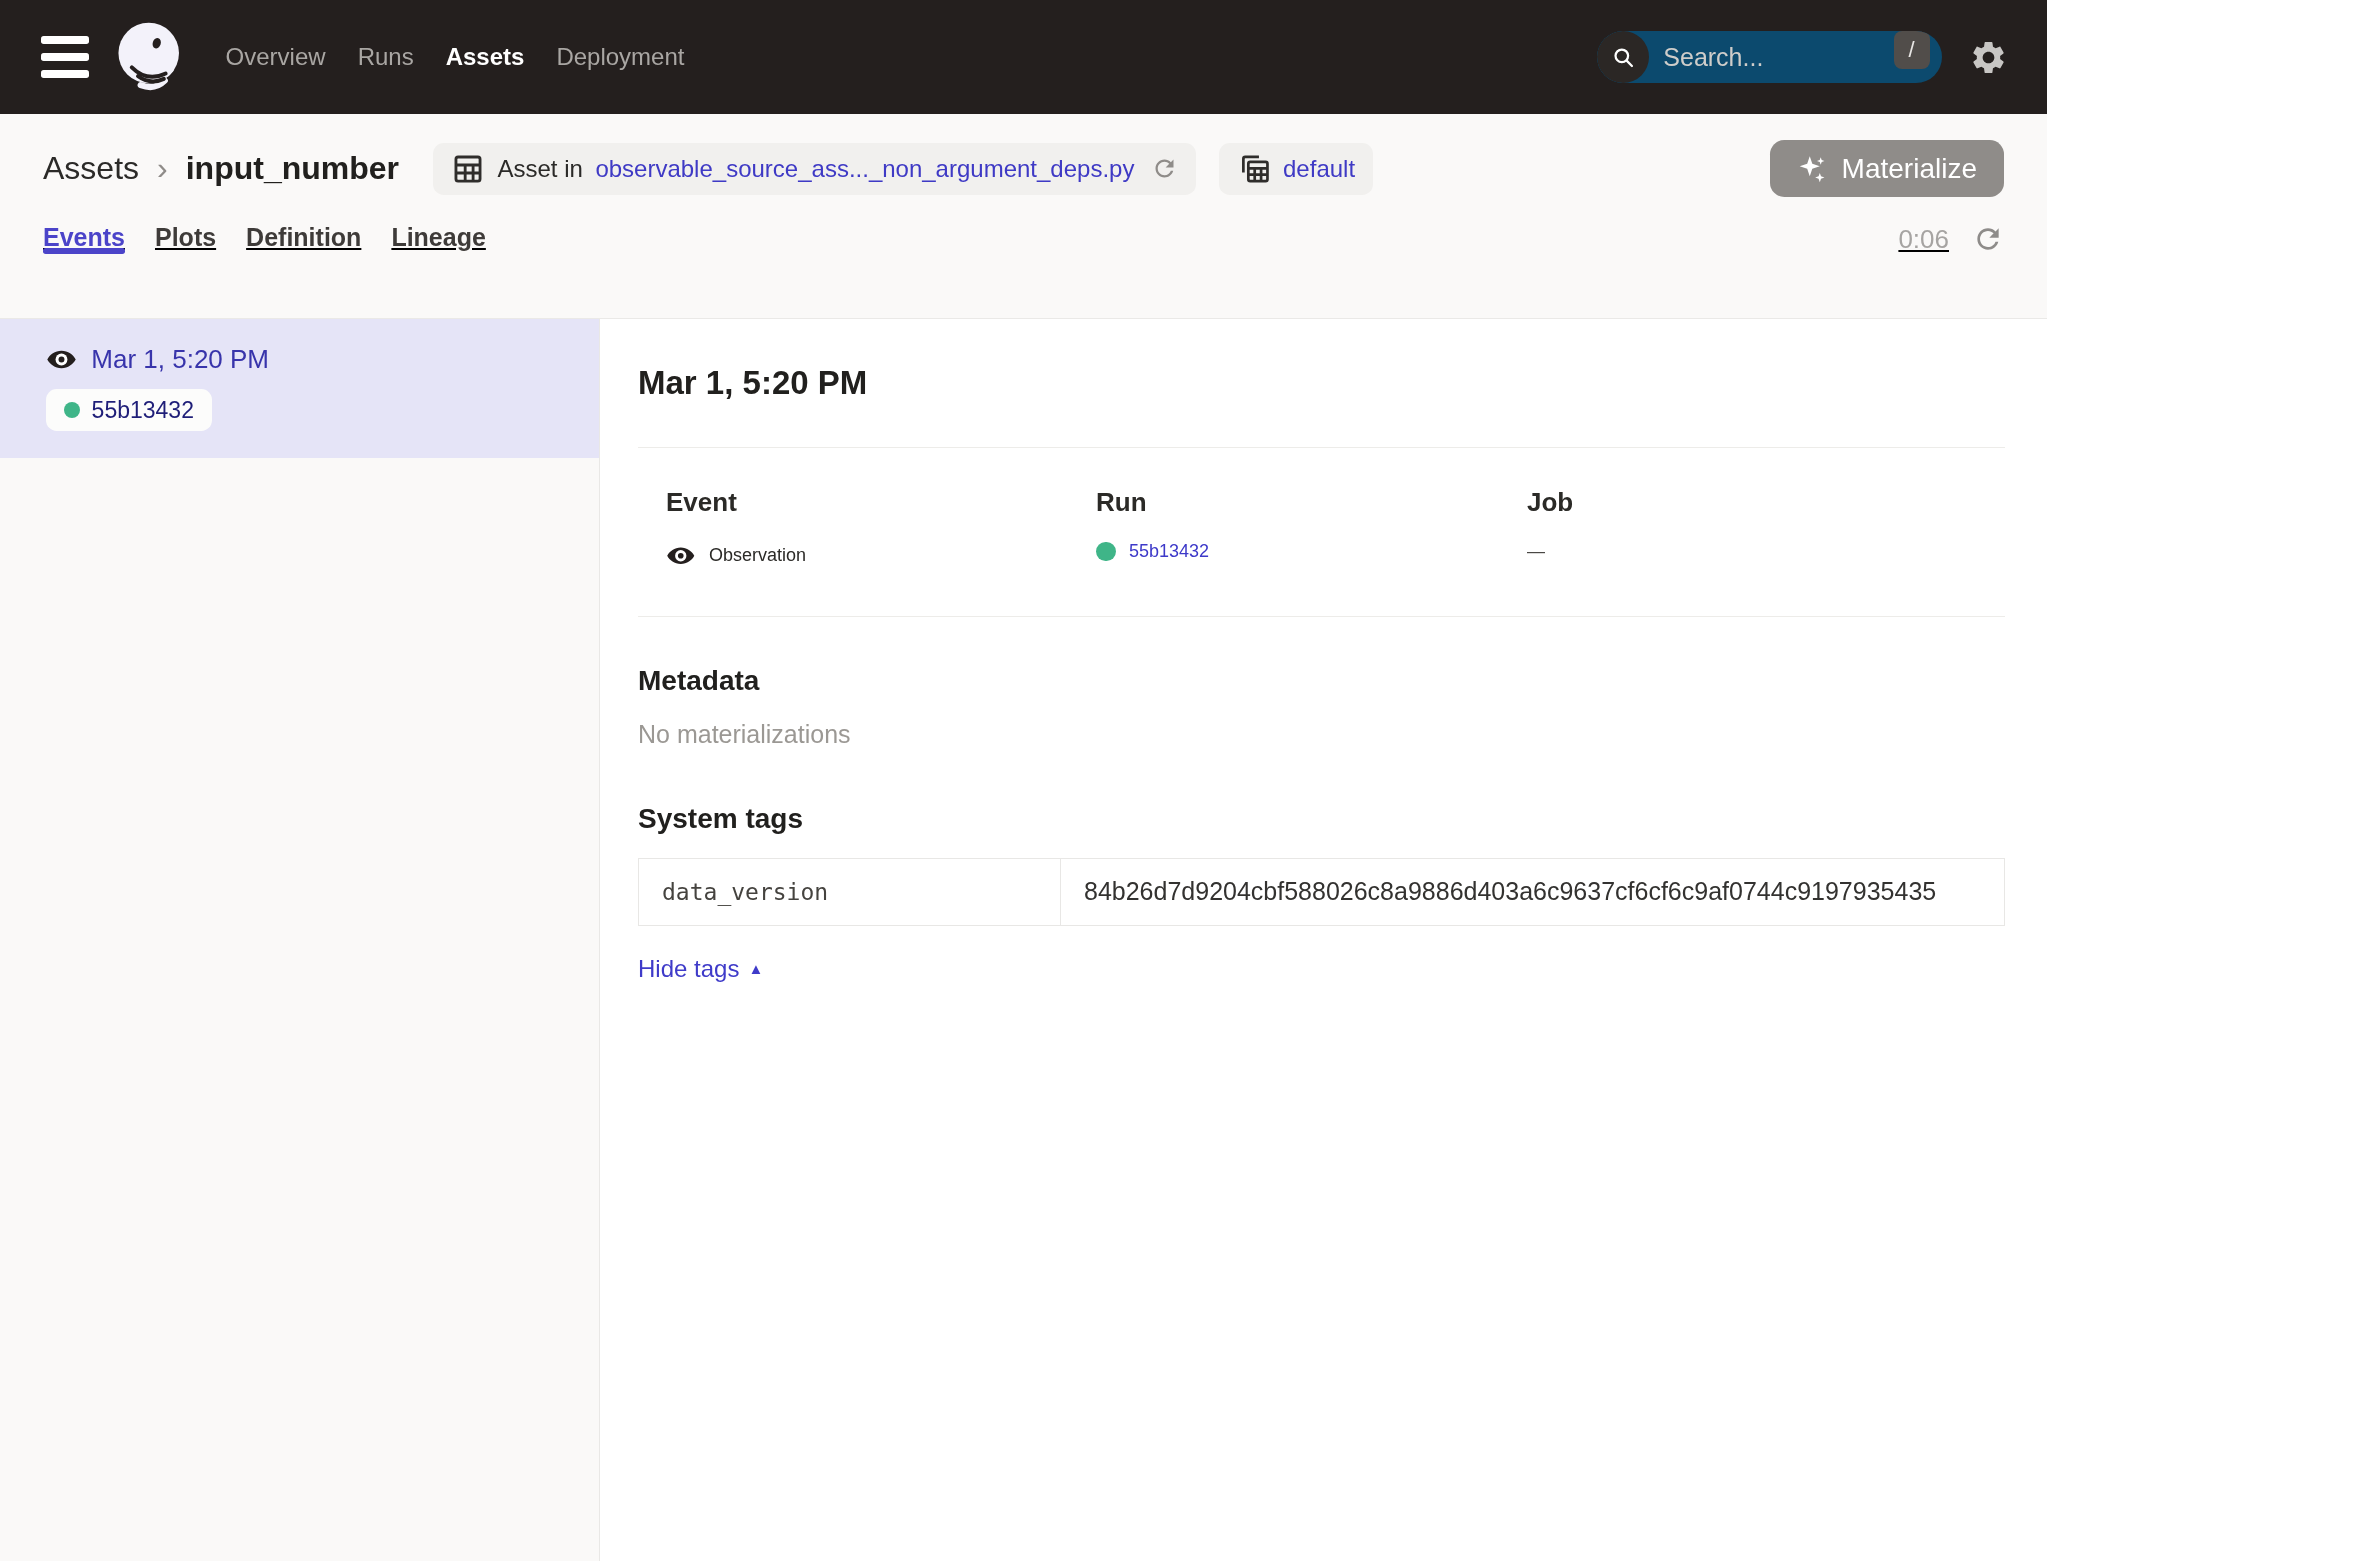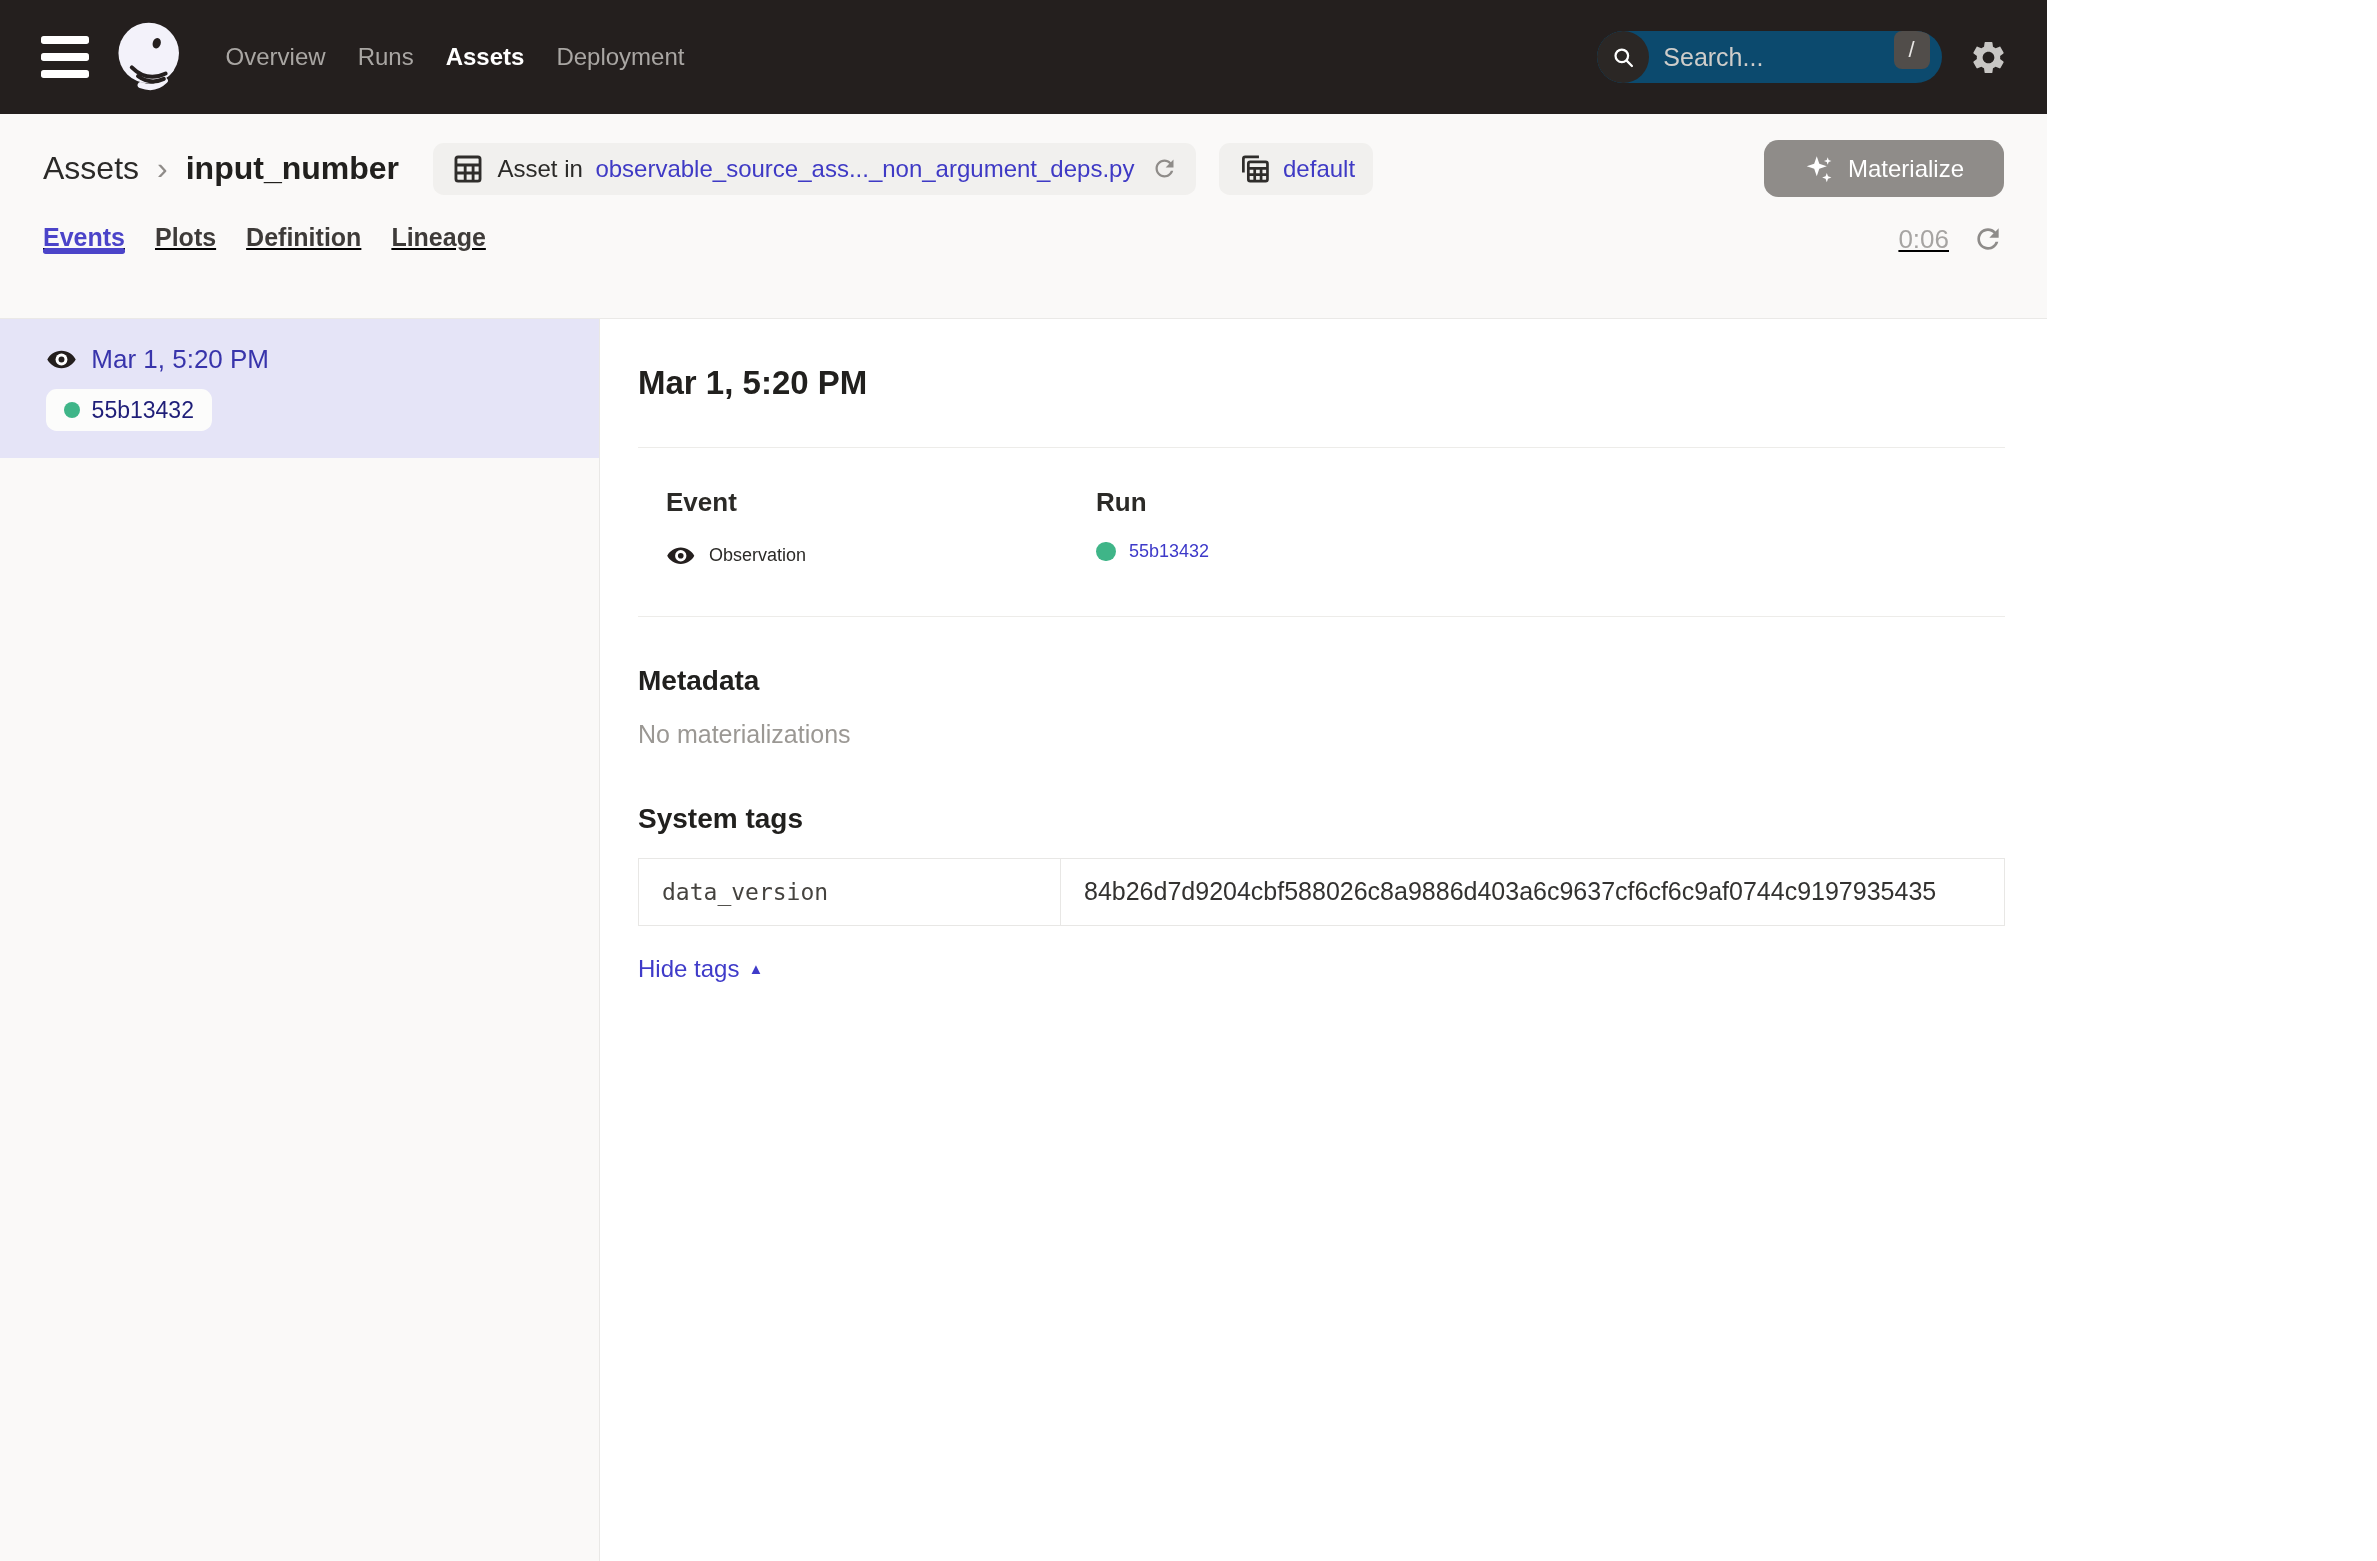--- a/index.html
+++ b/index.html
@@ -25,21 +25,21 @@
   
   .pagehead { height:109px; flex:0 0 109px; display:flex; align-items:center; padding:0 43px; background:#FAF9F8; }
   .breadcrumb { display:flex; align-items:center; }
   .bc-root { font-size:32px; color:#2B2A28; text-decoration:none; cursor:pointer; }
   .bc-sep { font-size:32px; color:#8F8C89; margin:0 18px; }
   .bc-cur { font-size:32px; font-weight:700; color:#21201E; }
   .chips { display:flex; align-items:flex-start; gap:23px; margin-left:34px; }
   .chip { height:52px; background:#F1F0EE; border-radius:10.7px; display:inline-flex; align-items:center; gap:12.5px; padding:0 18px; font-size:24px; color:#2B2A28; }
   .chip a { color:#3F3AC5; text-decoration:none; cursor:pointer; }
   .chip-refresh { background:none; border:none; cursor:pointer; display:flex; margin-left:3.6px; }
-  .materialize { margin-left:auto; height:57px; background:#8F8C89; border:none; border-radius:14.3px; color:#FFFFFF; font-size:24px; font-family:inherit; display:inline-flex; align-items:center; gap:14.3px; padding:0 40px; cursor:pointer; }
+  .materialize { margin-left:auto; height:57px; background:#8F8C89; border:none; border-radius:14.3px; color:#FFFFFF; font-size:28px; font-family:inherit; display:inline-flex; align-items:center; gap:14.3px; padding:0 27px; cursor:pointer; }
 
   
   .tabsrow { height:96px; flex:0 0 96px; display:flex; align-items:flex-start; padding:0 43px; background:#FAF9F8; border-bottom:1.8px solid #EAE9E7;text-decoration:underline; }
   .tabs { display:flex; gap:30px; }
   .tab { position:relative; display:flex; align-items:center; font-size:25px; font-weight:700; color:#3E3B39; cursor:pointer; }
   .tab.active { color:#4B44C9; }
   .tab.active::after { content:""; position:absolute; left:0; right:0; bottom:-1.8px; height:6.3px; background:#4B44C9; border-radius:2.7px; }
   .tabs-right { margin-left:auto; display:flex; align-items:center; gap:23px; }
   .timer { font-size:26px; color:#A6A4A2; }
   .refresh-btn { background:none; border:none; cursor:pointer; display:flex; }
@@ -221,20 +221,26 @@
             <span>Observation</span>
           </div>
         </div>
         <div class="col">
           <div class="dlabel">Run</div>
           <div class="dvalue">
             <span class="dot"></span>
             <a>55b13432</a>
           </div>
         </div>
+        <div class="col">
+          <div class="dlabel">Job</div>
+          <div class="dvalue">
+            <span class="jobdash">—</span>
+          </div>
+        </div>
       </div>
 
       <div class="divider"></div>
 
       <h2 class="h-meta">Metadata</h2>
       <div class="empty">No materializations</div>
 
       <h2 class="h-tags">System tags</h2>
       <div class="tagtable">
         <div class="tagrow">

